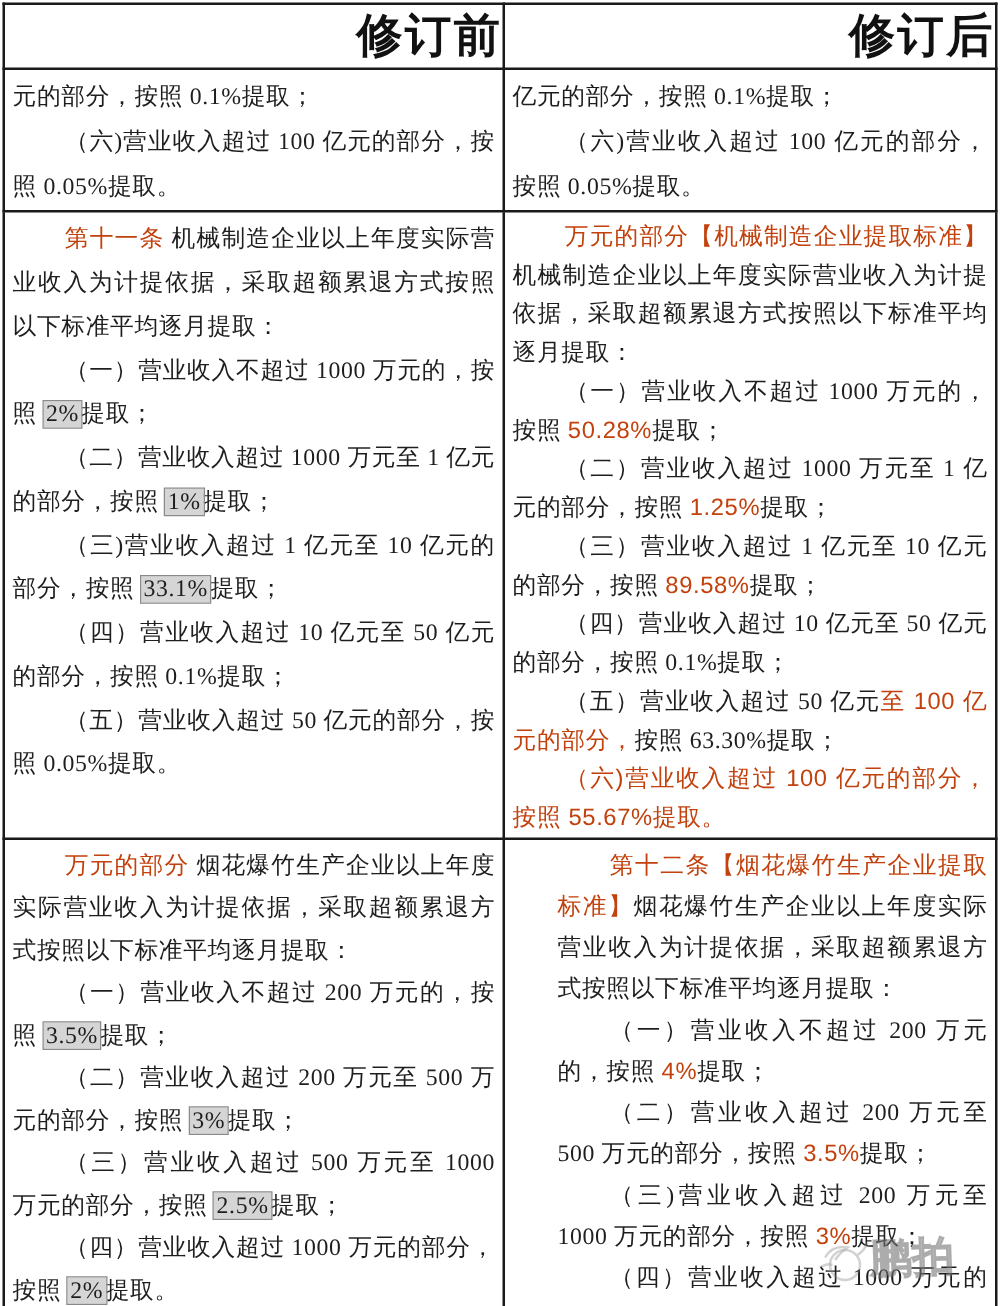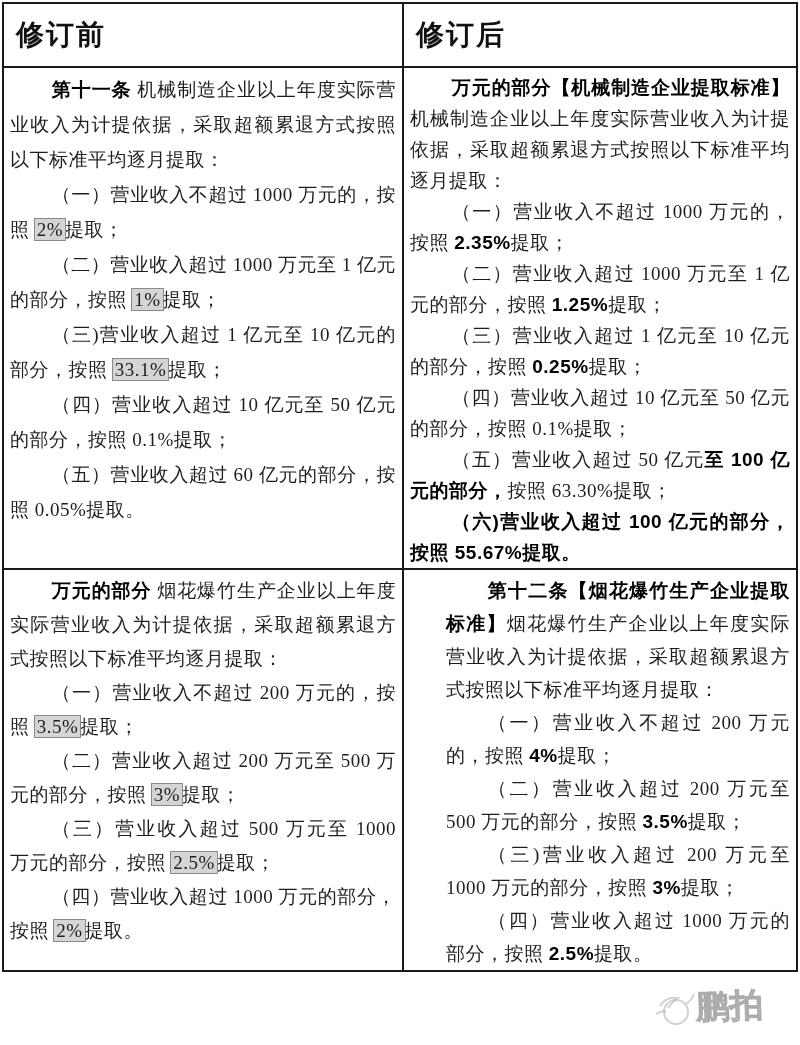--- a/index.html
+++ b/index.html
@@ -16,47 +16,47 @@
   table.rev td, table.rev th{
     border:2px solid #1a1a1a;
     vertical-align:top;
     padding:4px 6px 0 6px;
     box-sizing:border-box;
   }
   col.c-before{width:400px;}
   col.c-after{width:394px;}
   tr.r-head th{
     height:50px;
-    text-align:left;vertical-align:middle;
-    font-size:28px;font-weight:bold;
+    text-align:right;vertical-align:middle;
+    font-size:37px;font-weight:bold;
     letter-spacing:2px;
-    padding:12px;
+    padding:0;
     font-family:"Liberation Sans","DejaVu Sans",sans-serif;
     color:#111;
   }
   tr.r-1 td{height:107px;}
   tr.r-2 td{height:501px;}
   tr.r-3 td{height:379px;}
   td.cell p{
     margin:0;
     font-size:19px;
     text-align:justify;
     text-indent:2.2em;
     letter-spacing:0.5px;
   }
   td.cell p.noindent{text-indent:0;}
   tr.r-1 td.cell p{line-height:36px;}
   tr.r-2 td.before p{line-height:35px;}
   tr.r-3 td.before p{line-height:34px;}
   tr.r-2 td.after  p{line-height:31px;}
   tr.r-3 td.after  p{line-height:33px;margin-left:36px;}
   span.b{
-    font-weight:bold;
+    font-weight:normal;
     font-family:"Liberation Sans","DejaVu Sans",sans-serif;
-    color:#000000;
+    color:#c2410c;
   }
   span.hl{
     background:#d5d5d5;
     outline:1px solid #8a8a8a;
     padding:0 2px;
   }
   .watermark{
     position:absolute;
     left:650px;top:972px;
     width:150px;height:68px;
@@ -84,34 +84,44 @@
         <col class="c-before">
         <col class="c-after">
       </colgroup>
     <thead>
       <tr class="r-head">
         <th>修订前</th>
         <th>修订后</th>
       </tr>
     </thead>
     <tbody id="rows-body">
+        <tr class="r-1">
+          <td class="cell before">
+            <p class="noindent"><span>元的部分，按照 0.1%提取；</span></p>
+            <p><span>（六)营业收入超过 100 亿元的部分，按照 0.05%提取。</span></p>
+          </td>
+          <td class="cell after">
+            <p class="noindent"><span>亿元的部分，按照 0.1%提取；</span></p>
+            <p><span>（六)营业收入超过 100 亿元的部分，按照 0.05%提取。</span></p>
+          </td>
+        </tr>
         <tr class="r-2">
           <td class="cell before">
             <p><span class="b">第十一条</span><span> 机械制造企业以上年度实际营业收入为计提依据，采取超额累退方式按照以下标准平均逐月提取：</span></p>
             <p><span>（一）营业收入不超过 1000 万元的，按照 </span><span class="hl">2%</span><span>提取；</span></p>
             <p><span>（二）营业收入超过 1000 万元至 1 亿元的部分，按照 </span><span class="hl">1%</span><span>提取；</span></p>
             <p><span>（三)营业收入超过 1 亿元至 10 亿元的部分，按照 </span><span class="hl">33.1%</span><span>提取；</span></p>
             <p><span>（四）营业收入超过 10 亿元至 50 亿元的部分，按照 0.1%提取；</span></p>
-            <p><span>（五）营业收入超过 60 亿元的部分，按照 0.05%提取。</span></p>
+            <p><span>（五）营业收入超过 50 亿元的部分，按照 0.05%提取。</span></p>
           </td>
           <td class="cell after">
             <p><span class="b">万元的部分【机械制造企业提取标准】</span><span>机械制造企业以上年度实际营业收入为计提依据，采取超额累退方式按照以下标准平均逐月提取：</span></p>
-            <p><span>（一）营业收入不超过 1000 万元的，按照 </span><span class="b">2.35%</span><span>提取；</span></p>
+            <p><span>（一）营业收入不超过 1000 万元的，按照 </span><span class="b">50.28%</span><span>提取；</span></p>
             <p><span>（二）营业收入超过 1000 万元至 1 亿元的部分，按照 </span><span class="b">1.25%</span><span>提取；</span></p>
-            <p><span>（三）营业收入超过 1 亿元至 10 亿元的部分，按照 </span><span class="b">0.25%</span><span>提取；</span></p>
+            <p><span>（三）营业收入超过 1 亿元至 10 亿元的部分，按照 </span><span class="b">89.58%</span><span>提取；</span></p>
             <p><span>（四）营业收入超过 10 亿元至 50 亿元的部分，按照 0.1%提取；</span></p>
             <p><span>（五）营业收入超过 50 亿元</span><span class="b">至 100 亿元的部分，</span><span>按照 63.30%提取；</span></p>
             <p><span class="b">（六)营业收入超过 100 亿元的部分，按照 55.67%提取。</span></p>
           </td>
         </tr>
         <tr class="r-3">
           <td class="cell before">
             <p><span class="b">万元的部分</span><span> 烟花爆竹生产企业以上年度实际营业收入为计提依据，采取超额累退方式按照以下标准平均逐月提取：</span></p>
             <p><span>（一）营业收入不超过 200 万元的，按照 </span><span class="hl">3.5%</span><span>提取；</span></p>
             <p><span>（二）营业收入超过 200 万元至 500 万元的部分，按照 </span><span class="hl">3%</span><span>提取；</span></p>

